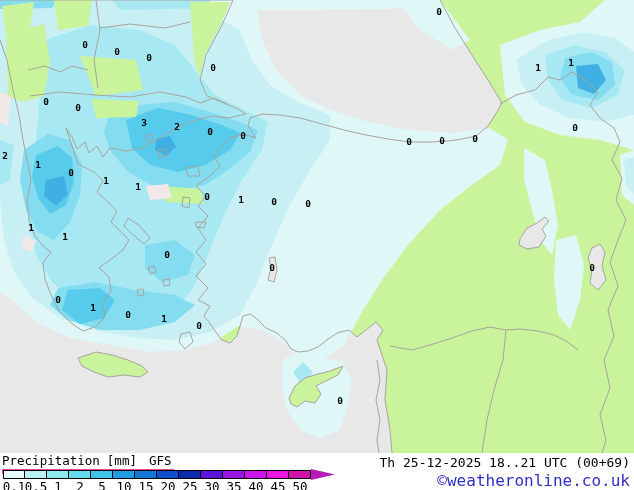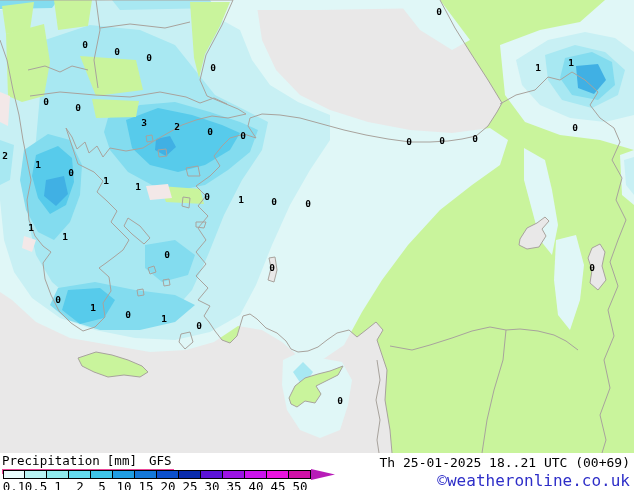--- a/index.html
+++ b/index.html
@@ -201,17 +201,17 @@
         <span class="tick" style="left: 146px;">15</span>
         <span class="tick" style="left: 168px;">20</span>
         <span class="tick" style="left: 190px;">25</span>
         <span class="tick" style="left: 212px;">30</span>
         <span class="tick" style="left: 234px;">35</span>
         <span class="tick" style="left: 256px;">40</span>
         <span class="tick" style="left: 278px;">45</span>
         <span class="tick" style="left: 300px;">50</span>
       </div>
 
-  <div class="datetime">Th 25-01-2025 18..21 UTC (00+69)</div>
+  <div class="datetime">Th 25-12-2025 18..21 UTC (00+69)</div>
   <div class="copyright">©weatheronline.co.uk</div>
 </div>
 
 </div>
 
 </body></html>

